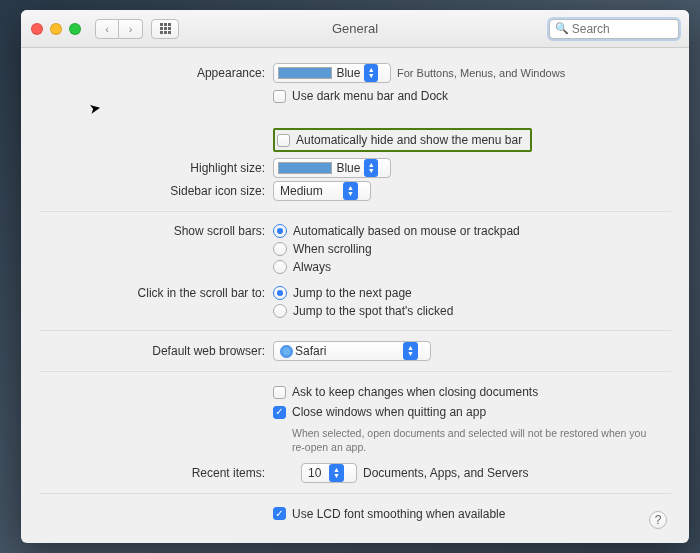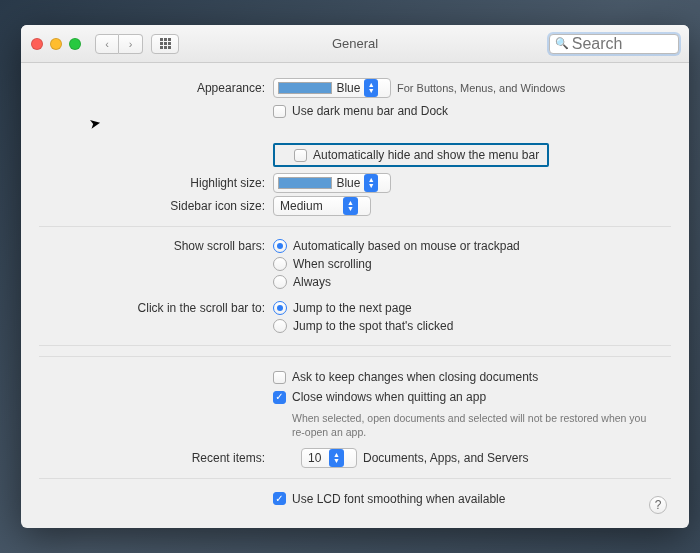--- a/index.html
+++ b/index.html
@@ -56,21 +56,21 @@
       position:absolute;left:50%;transform:translateX(-50%);
       font-size:13px;color:#555;
     }
     .search{
       width:130px;height:20px;margin-left:auto;
       background:#fff;border:1px solid #bbb;border-radius:4px;
       display:flex;align-items:center;padding:0 5px;
       box-shadow: 0 0 0 2px rgba(74,144,226,0.3);
     }
     .search .mag{color:#888;font-size:11px;margin-right:3px;}
-    .search input{border:none;outline:none;font-size:16px;width:100%;background:transparent;}
+    .search input{border:none;outline:none;font-size:12px;width:100%;background:transparent;}
     .content{padding:12px 18px 16px 18px; position:relative;}
     .cursor{position:absolute;left:68px;top:52px;font-size:14px;color:#000;transform:rotate(-10deg);}
     .row{display:flex;align-items:center;margin:3px 0;min-height:20px;}
     .label{width:234px;text-align:right;padding-right:8px;color:#333;font-size:12px;}
     .ctrl{flex:1;display:flex;align-items:center;gap:6px;}
     .select{
       height:20px;border:1px solid #bbb;border-radius:4px;
       background:linear-gradient(#fff,#f4f4f4);
       display:flex;align-items:center;padding:0 15px 0 6px;
       font-size:12px;position:relative;
@@ -90,21 +90,21 @@
     .select.tiny{width:56px;}
     .hint{font-size:11px;color:#555;}
     .checkbox{
       width:13px;height:13px;border:1px solid #aaa;border-radius:3px;
       background:linear-gradient(#fff,#f2f2f2);flex-shrink:0;
       display:flex;align-items:center;justify-content:center;
     }
     .checkbox.checked{background:#2f7ef6;border-color:#2f7ef6;}
     .checkbox.checked::after{content:"✓";color:#fff;font-size:10px;line-height:10px;}
     .check-label{font-size:12px;color:#333;}
-    .highlight-box{border:2px solid #0369a1;padding:3px 8px 3px 19px;display:flex;align-items:center;gap:6px;border-radius:2px;margin-top:19px;}
+    .highlight-box{border:2px solid #4d7c0f;padding:3px 8px 3px 2px;display:flex;align-items:center;gap:6px;border-radius:2px;margin-top:19px;}
     .radio{
       width:14px;height:14px;border:1px solid #aaa;border-radius:50%;
       background:linear-gradient(#fff,#f2f2f2);flex-shrink:0;
       display:flex;align-items:center;justify-content:center;
     }
     .radio.selected{border-color:#2f7ef6;}
     .radio.selected::after{content:"";width:6px;height:6px;border-radius:50%;background:#2f7ef6;}
     .radio-row{display:flex;align-items:center;gap:6px;margin:2px 0;text-align:center;}
     .radios{display:flex;flex-direction:column;}
     .sep{border:none;border-top:1px solid #ddd;margin:10px 0;}
@@ -241,20 +241,30 @@
           <div class="radio-row">
               <div class="radio"></div>
               <span class="check-label">Jump to the spot that's clicked</span>
             </div>
         </div>
       </div>
     </div>
 
     <hr class="sep">
 
+    <div class="row">
+      <div class="label">Default web browser:</div>
+      <div class="ctrl">
+        <div class="select browser">
+          <span class="safari-icon"></span>
+          <span class="txt">Safari</span>
+          <span class="arrows">▲<br>▼</span>
+        </div>
+      </div>
+    </div>
 
     <hr class="sep">
 
     <div class="row">
       <div class="label"></div>
       <div class="ctrl">
         <div class="checkbox"></div>
         <span class="check-label">Ask to keep changes when closing documents</span>
       </div>
     </div>

